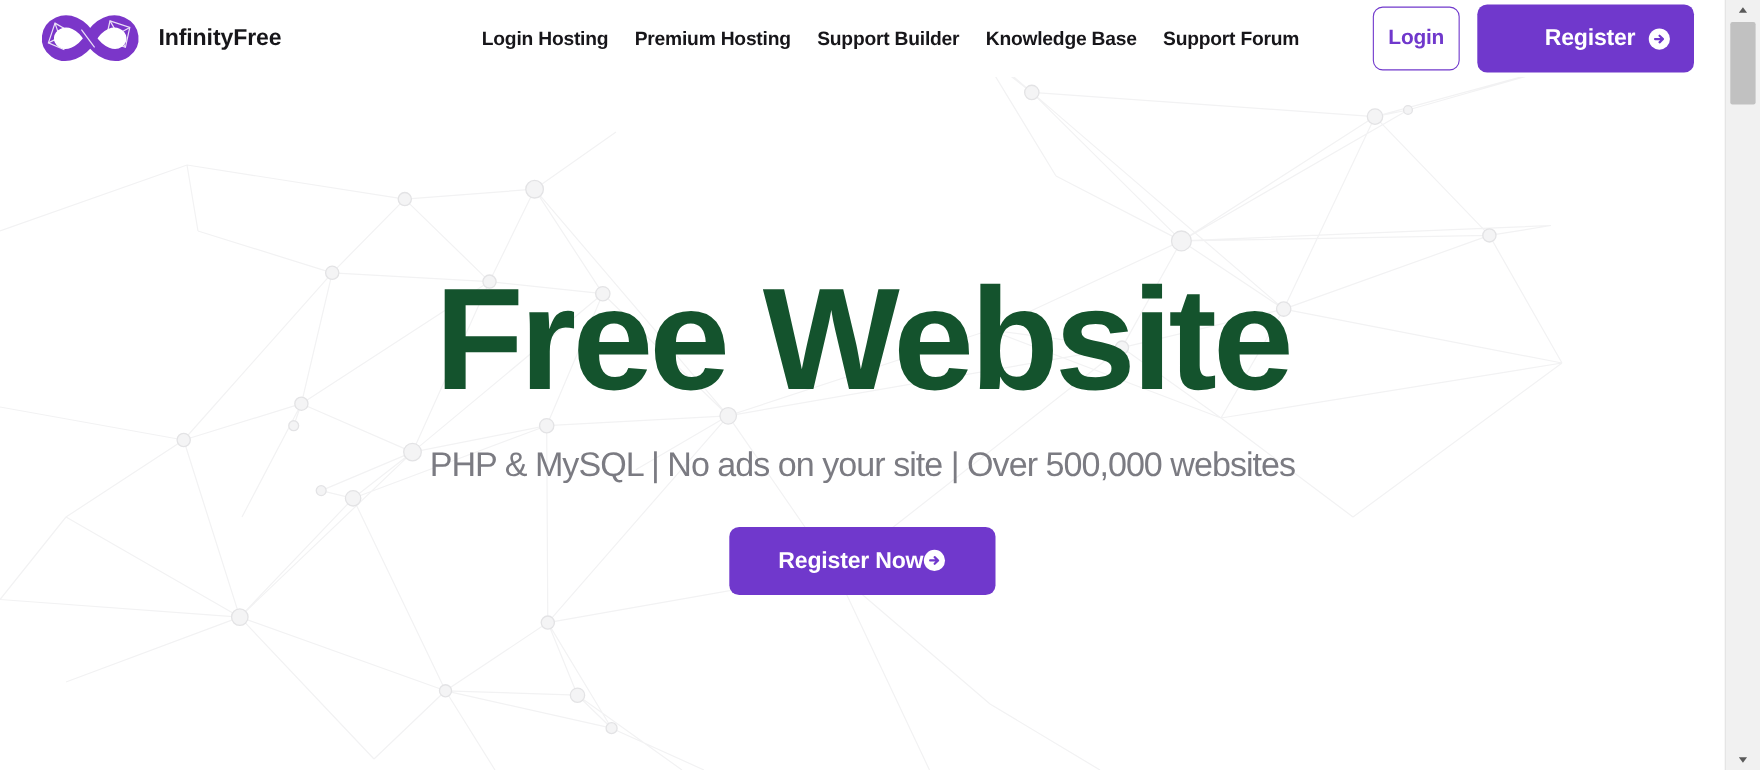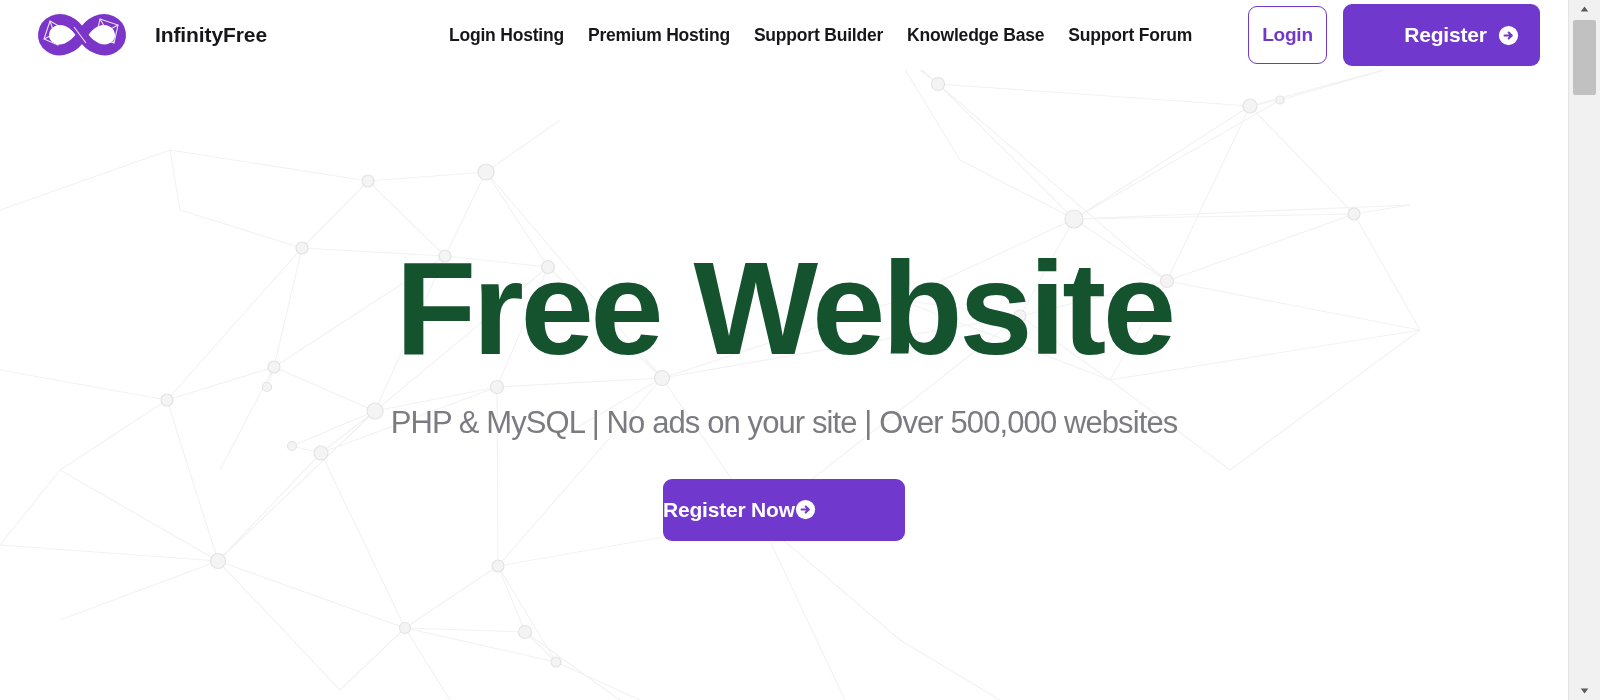--- a/index.html
+++ b/index.html
@@ -46,21 +46,21 @@
     height: 70px;
     z-index: 10;
     display: flex;
     align-items: center;
     background: #ffffff;
   }
 
   .brand {
     display: flex;
     align-items: center;
-    gap: 19px;
+    gap: 8px;
     margin-left: 28px;
     text-decoration: none;
     flex: 0 0 auto;
   }
   .brand-logo { width: 108px; height: 56px; display: block; }
   .brand-name {
     font-size: 21px;
     font-weight: 700;
     color: #17161a;
     letter-spacing: -0.1px;
@@ -163,20 +163,21 @@
     letter-spacing: -0.9px;
     color: #7b7b82;
     white-space: nowrap;
   }
 
   .btn-register-now {
     pointer-events: auto;
     margin-top: 38px;
     display: flex;
     align-items: center;
+    justify-content: center;
     gap: 0;
     width: 242px;
     height: 62px;
     border: none;
     border-radius: 9px;
     background: #7038cc;
     color: #ffffff;
     font-family: "Liberation Sans", sans-serif;
     font-size: 21px;
     font-weight: 700;

